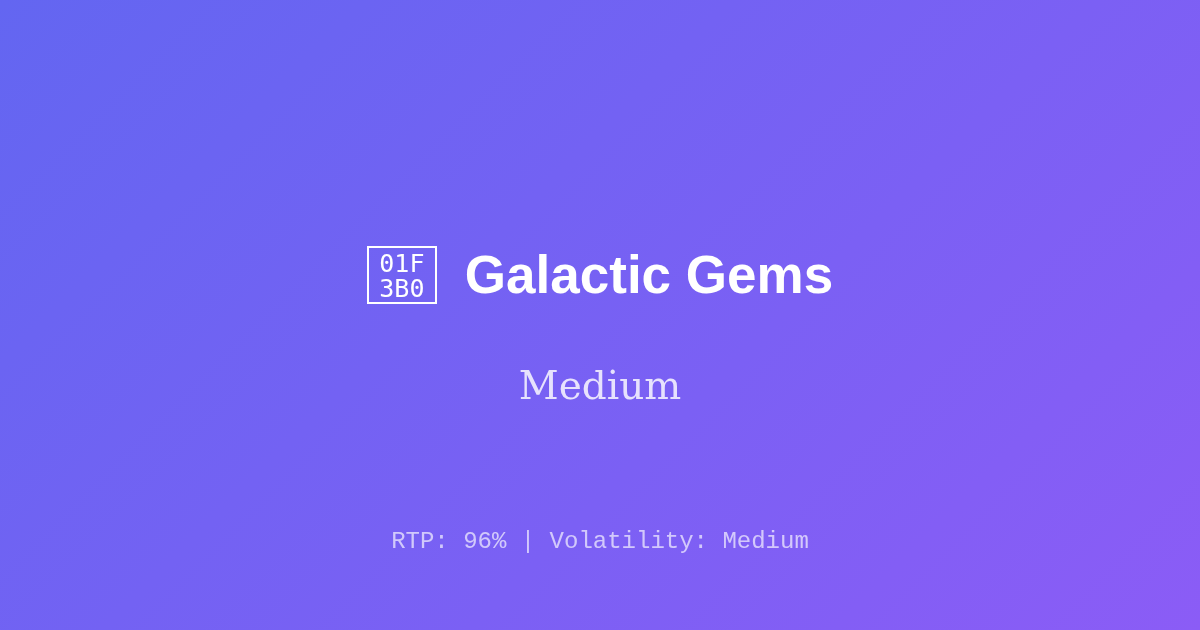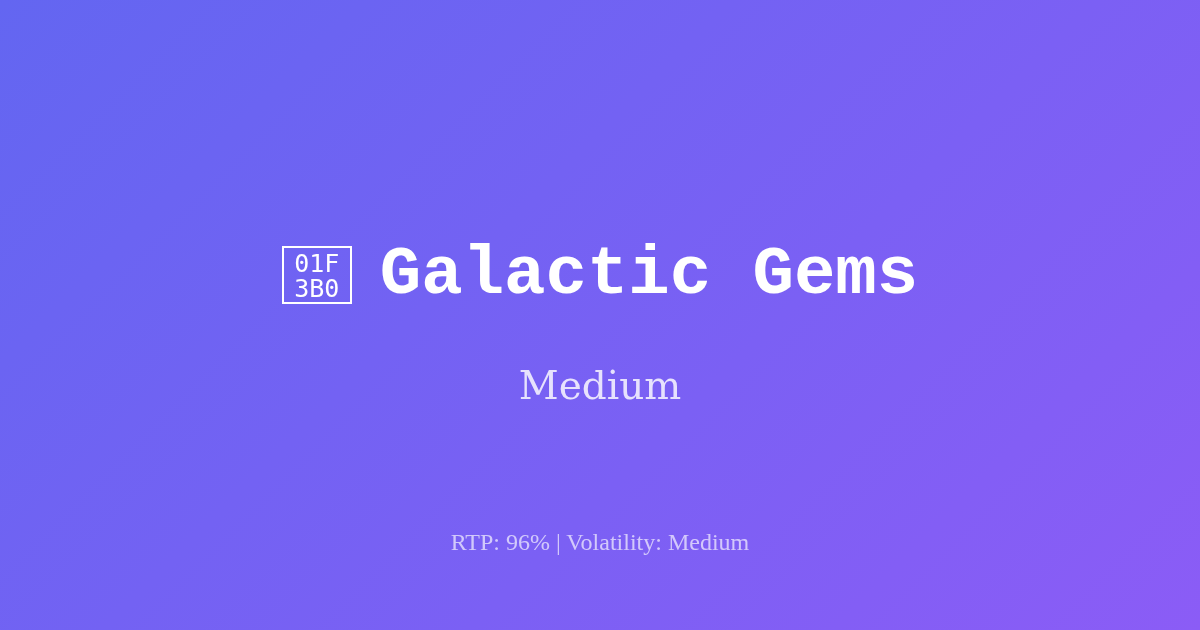--- a/index.html
+++ b/index.html
@@ -60,23 +60,23 @@
     font-family: "DejaVu Sans Mono", "Liberation Mono", monospace;
     font-size: 25px;
     line-height: 25px;
     letter-spacing: 0px;
     color: #FFFFFF;
     font-weight: 400;
     white-space: pre;
   }
 
   .game-title {
-    font-family: Liberation Mono, monospace;
+    font-family: Liberation Sans, sans-serif;
     font-weight: 700;
-    font-size: 69px;
+    font-size: 53px;
     line-height: 86px;
     color: #FFFFFF;
     white-space: nowrap;
     letter-spacing: 0px;
   }
 
   
   .provider {
     position: absolute;
     left: 0;
@@ -91,21 +91,21 @@
     white-space: nowrap;
   }
 
   
   .meta {
     position: absolute;
     left: 0;
     right: 0;
     top: 526px;
     text-align: center;
-    font-family: Liberation Serif, serif;
+    font-family: Liberation Mono, monospace;
     font-weight: 400;
     font-size: 24px;
     line-height: 32px;
     color: rgba(255, 255, 255, 0.66);
     white-space: pre;
   }
 </style>
 </head>
 <body>
 

